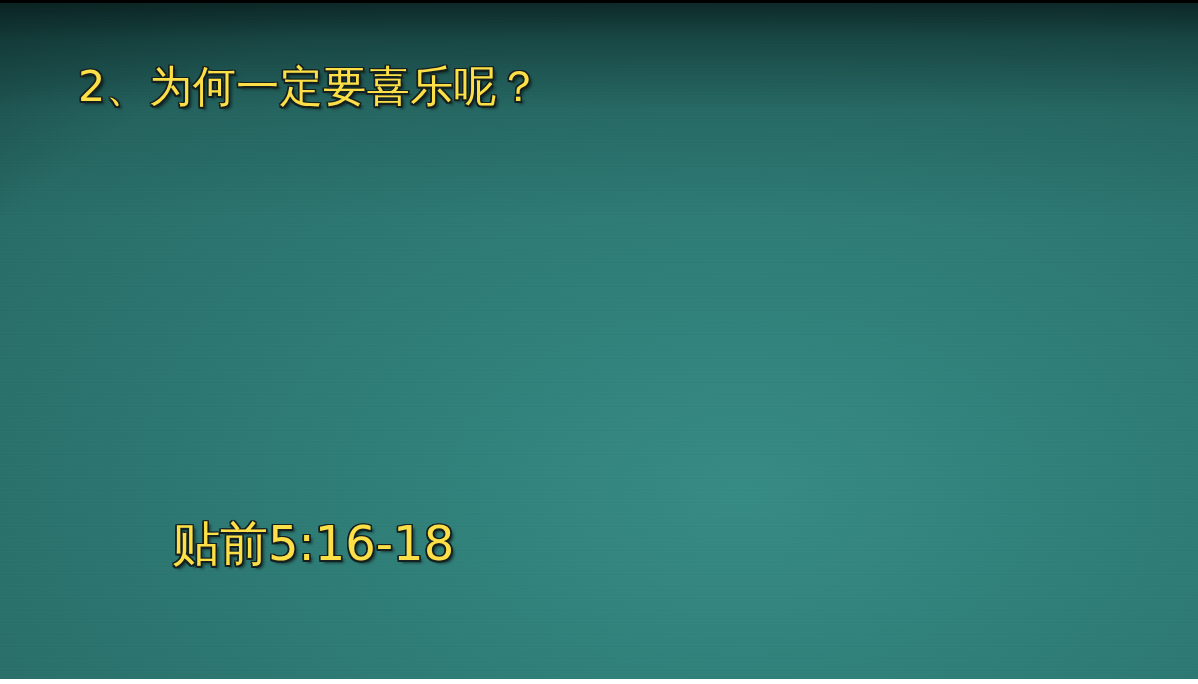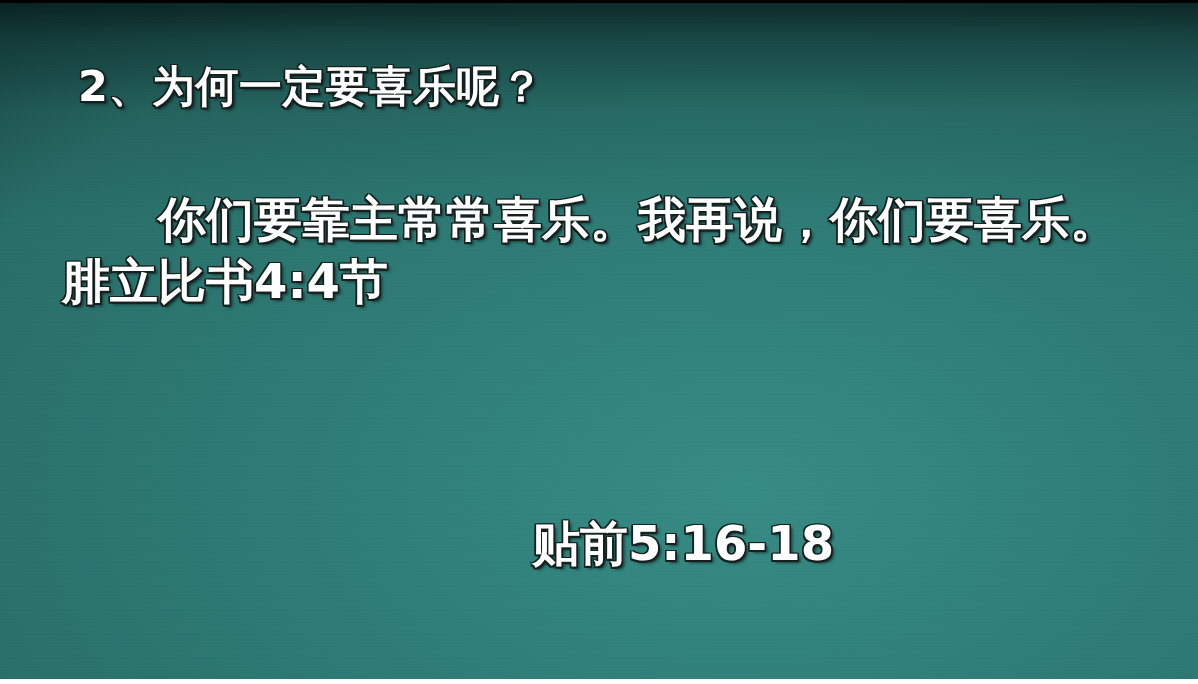--- a/index.html
+++ b/index.html
@@ -91,22 +91,22 @@
         rgba(255,255,255,0.03) 0px, rgba(255,255,255,0.03) 1px,
         rgba(0,0,0,0.03) 1px, rgba(0,0,0,0.03) 3px);
     background-size: 4px 4px, 4px 4px, 3px 3px;
     mix-blend-mode: overlay;
   }
 
   
   .slide-text {
     position: relative;
     z-index: 5;
-    color: #ffffff;
-    font-weight: 700;
+    color: #fde047;
+    font-weight: 400;
     white-space: pre-wrap;
     -webkit-font-smoothing: antialiased;
     text-shadow:
       -1.5px -1.5px 0 #15201f,
        1.5px -1.5px 0 #15201f,
       -1.5px  1.5px 0 #15201f,
        1.5px  1.5px 0 #15201f,
        0px   -1.5px 0 #15201f,
        0px    1.5px 0 #15201f,
       -1.5px  0px   0 #15201f,
@@ -139,24 +139,23 @@
     line-height: 62px;
     letter-spacing: 0px;
   }
   .para + .para {
     margin-top: 0;
   }
 
   
   .citation-block {
     position: absolute;
-    left: 78px;
+    left: 52px;
     top: 512px;
     width: 1090px;
-    text-align: center;
   }
   .citation {
     display: inline-block;
     font-size: 48px;
     line-height: 62px;
     margin-left: 120px;
   }
 </style>
 </head>
 <body>
@@ -169,20 +168,19 @@
   <div class="bg-noise"></div>
 
   <div class="edge-top"></div>
   <div class="edge-bottom"></div>
 
   <div class="title-block">
     <div class="slide-text title">2、为何一定要喜乐呢？</div>
   </div>
 
   <div class="body-block">
-    <div class="slide-text para">　　你们要靠主常常喜乐。我再说，你们要喜乐。　　　　腓立比书4:4节</div>
   </div>
 
   <div class="citation-block">
     <div class="slide-text citation">贴前5:16-18</div>
   </div>
 
 </div>
 
 </body></html>

